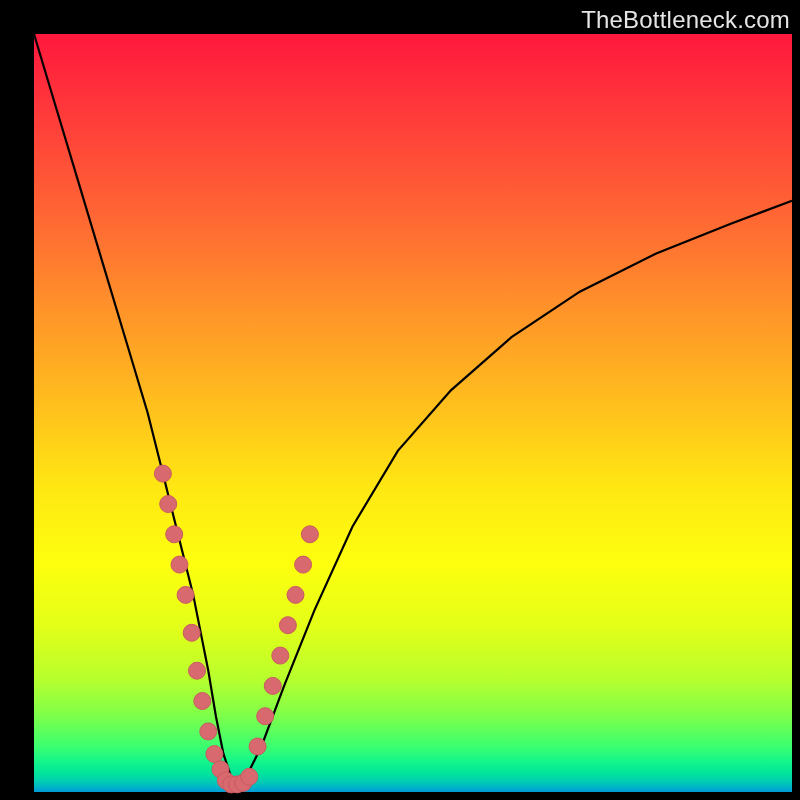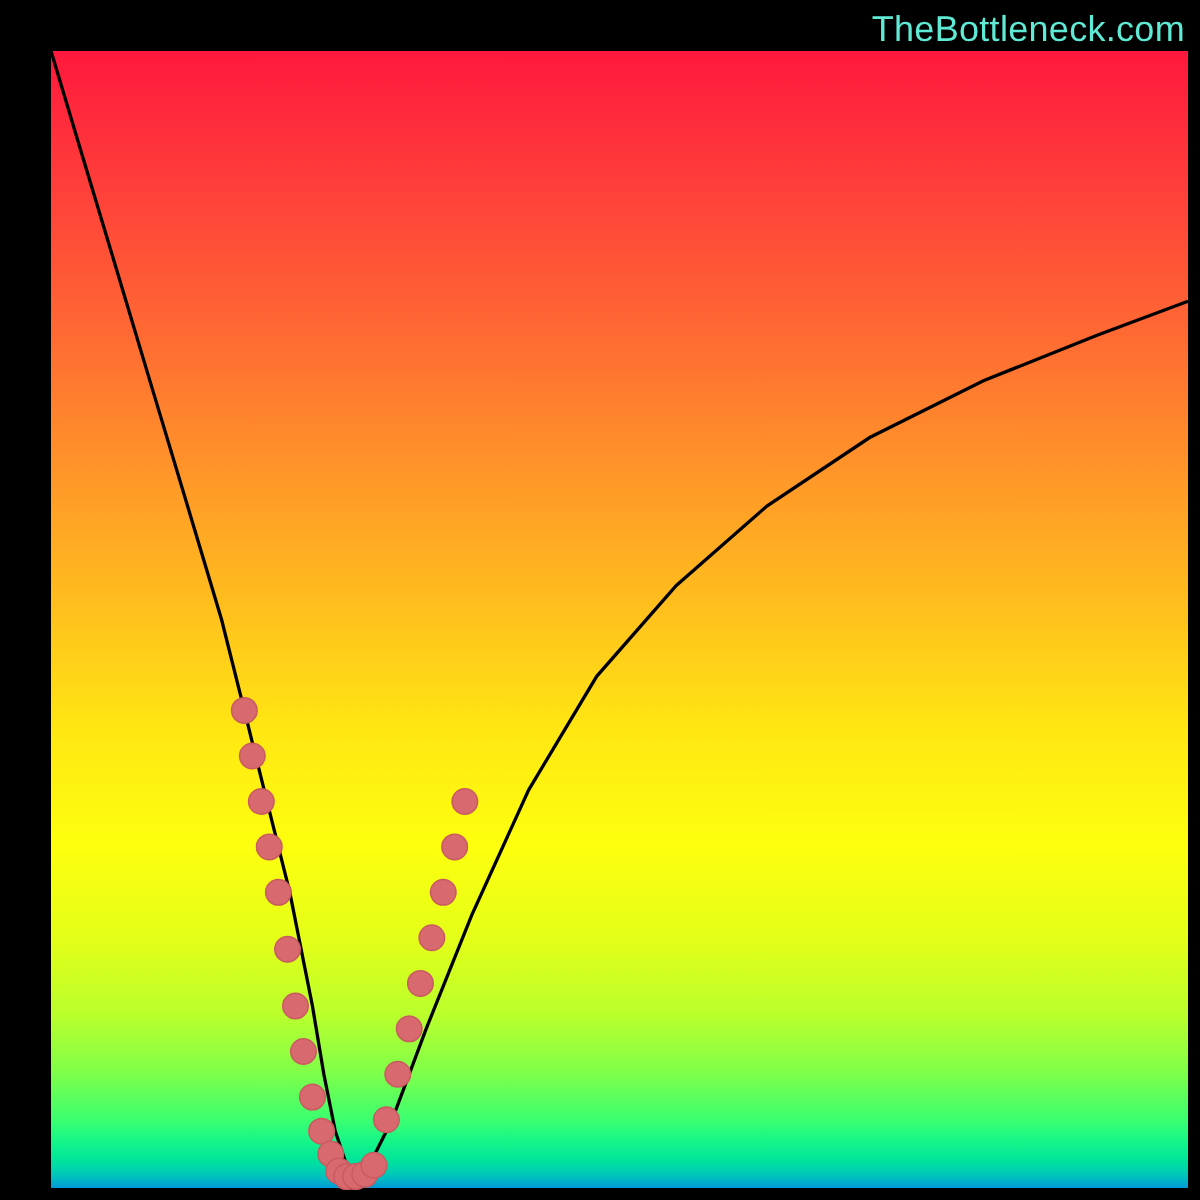--- a/index.html
+++ b/index.html
@@ -39,21 +39,21 @@
       #00e59a 97.5%,
       #00d0b0 98.5%,
       #00b7c6 99.3%,
       #0099d8 100%
     );
   }
   .watermark {
     position: absolute;
     top: 6px;
     right: 10px;
-    color: #5eead4;
+    color: #e5e5e5;
     font-size: 24px;
     letter-spacing: 0.2px;
     font-weight: 400;
     user-select: none;
   }
   svg.curve {
     position: absolute;
     left: 0;
     top: 0;
     width: 758px;

